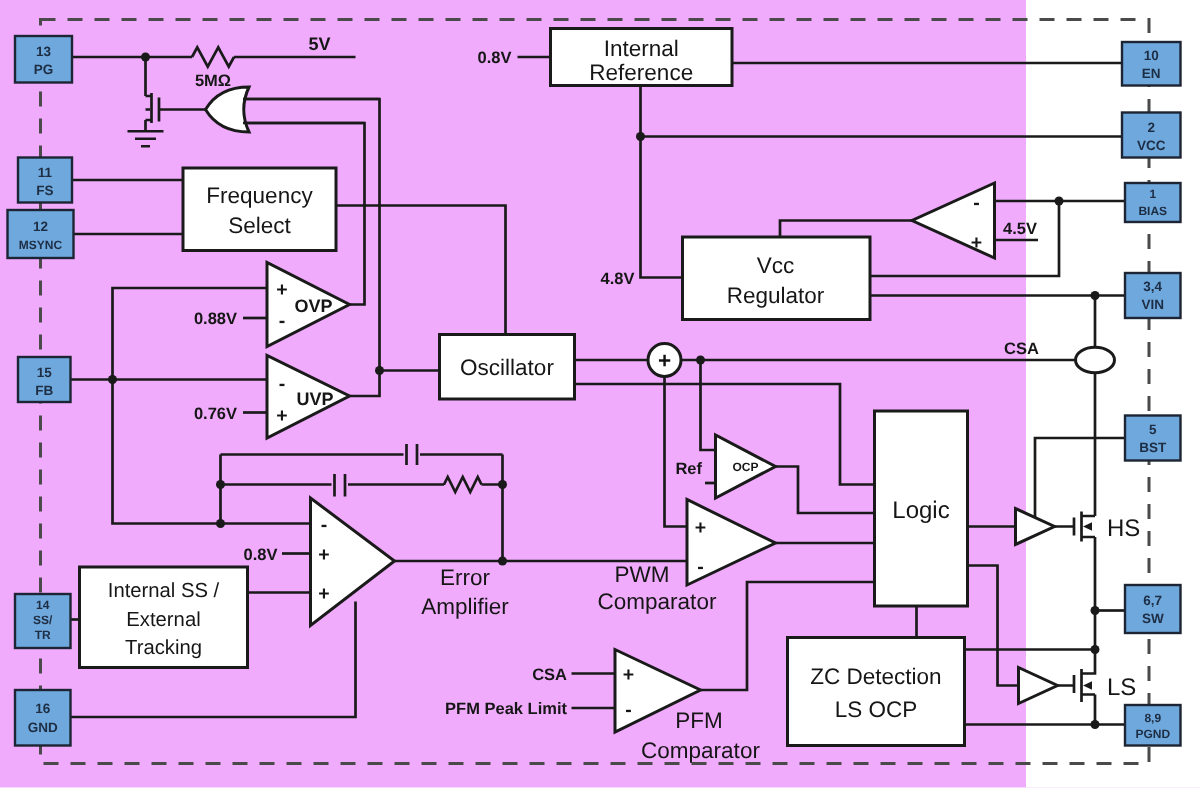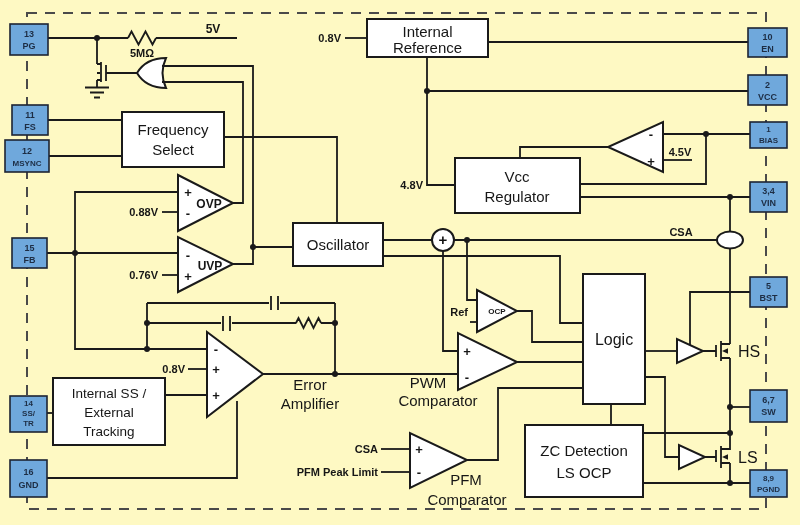--- a/index.html
+++ b/index.html
@@ -1,16 +1,16 @@
 <!DOCTYPE html>
 <html><head>
 <meta charset="utf-8">
 <style>
   html,body{margin:0;padding:0;background:#fff;}
-  .stage{width:800px;height:525px;position:relative;background:#fef9c3;font-family:"Liberation Sans",sans-serif;}
+  .stage{width:684px;height:525px;position:relative;background:#f0abfc;font-family:"Liberation Sans",sans-serif;}
   svg text{font-family:"Liberation Sans","DejaVu Sans",sans-serif;fill:#111;}
   .wire{stroke:#1a1a1a;stroke-width:1.8;fill:none;}
   .blk{fill:#ffffff;stroke:#1a1a1a;stroke-width:2;}
   .tri{fill:#ffffff;stroke:#1a1a1a;stroke-width:2;}
   .dot{fill:#1a1a1a;stroke:none;}
   .pinrect{stroke:#1d2433;stroke-width:1.6;}
   .pintxt{font-size:9px;font-weight:bold;fill:#1d2d44;text-anchor:middle;}
   .pintxt.small{font-size:8px;}
   .blktxt{font-size:15px;text-anchor:middle;fill:#161616;}
   .blktxt.big{font-size:16px;}

